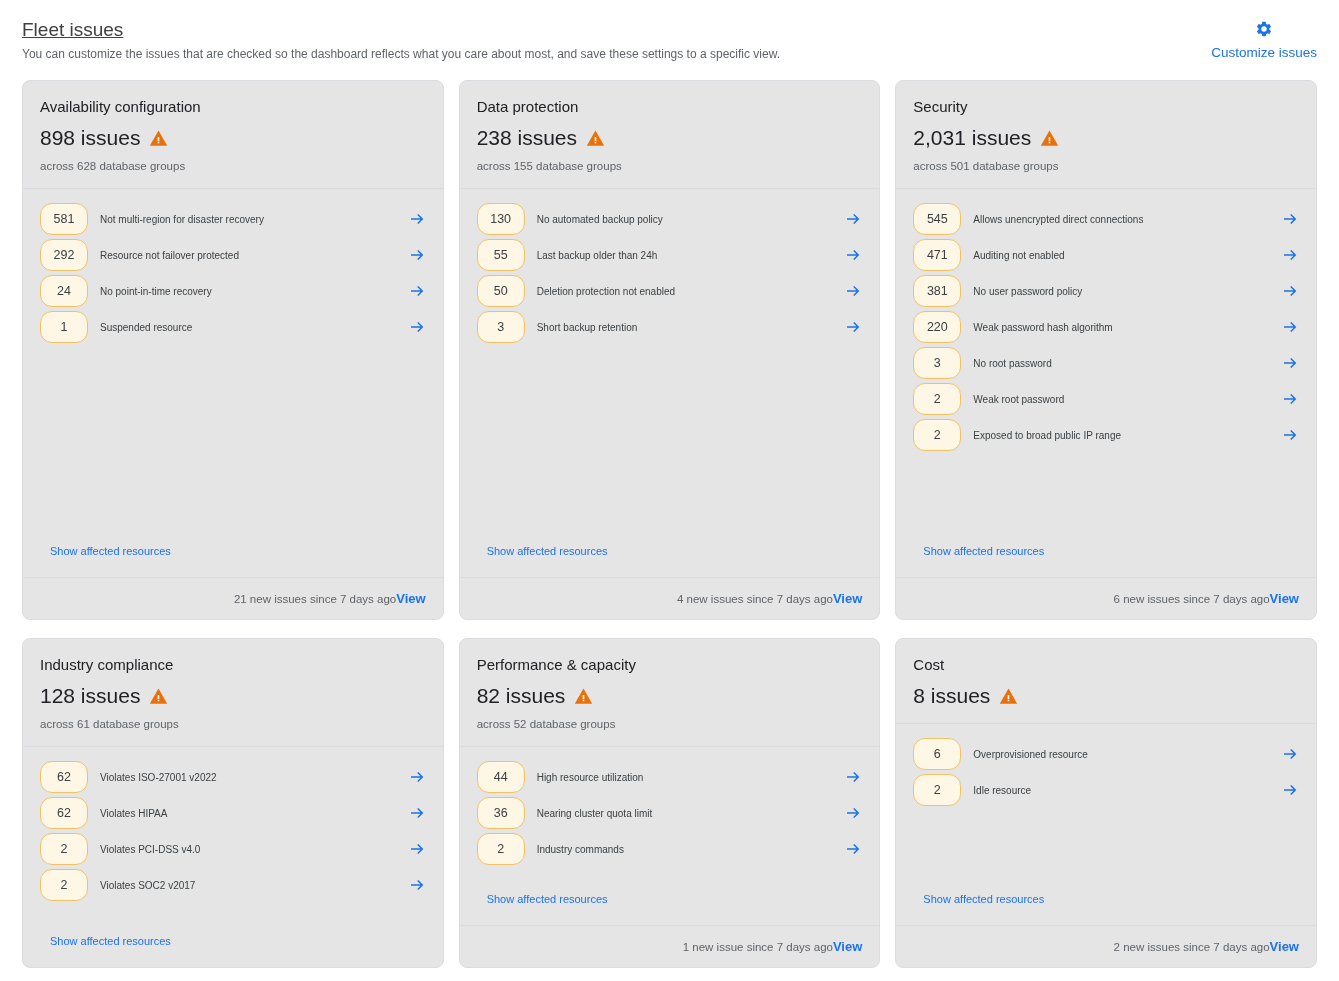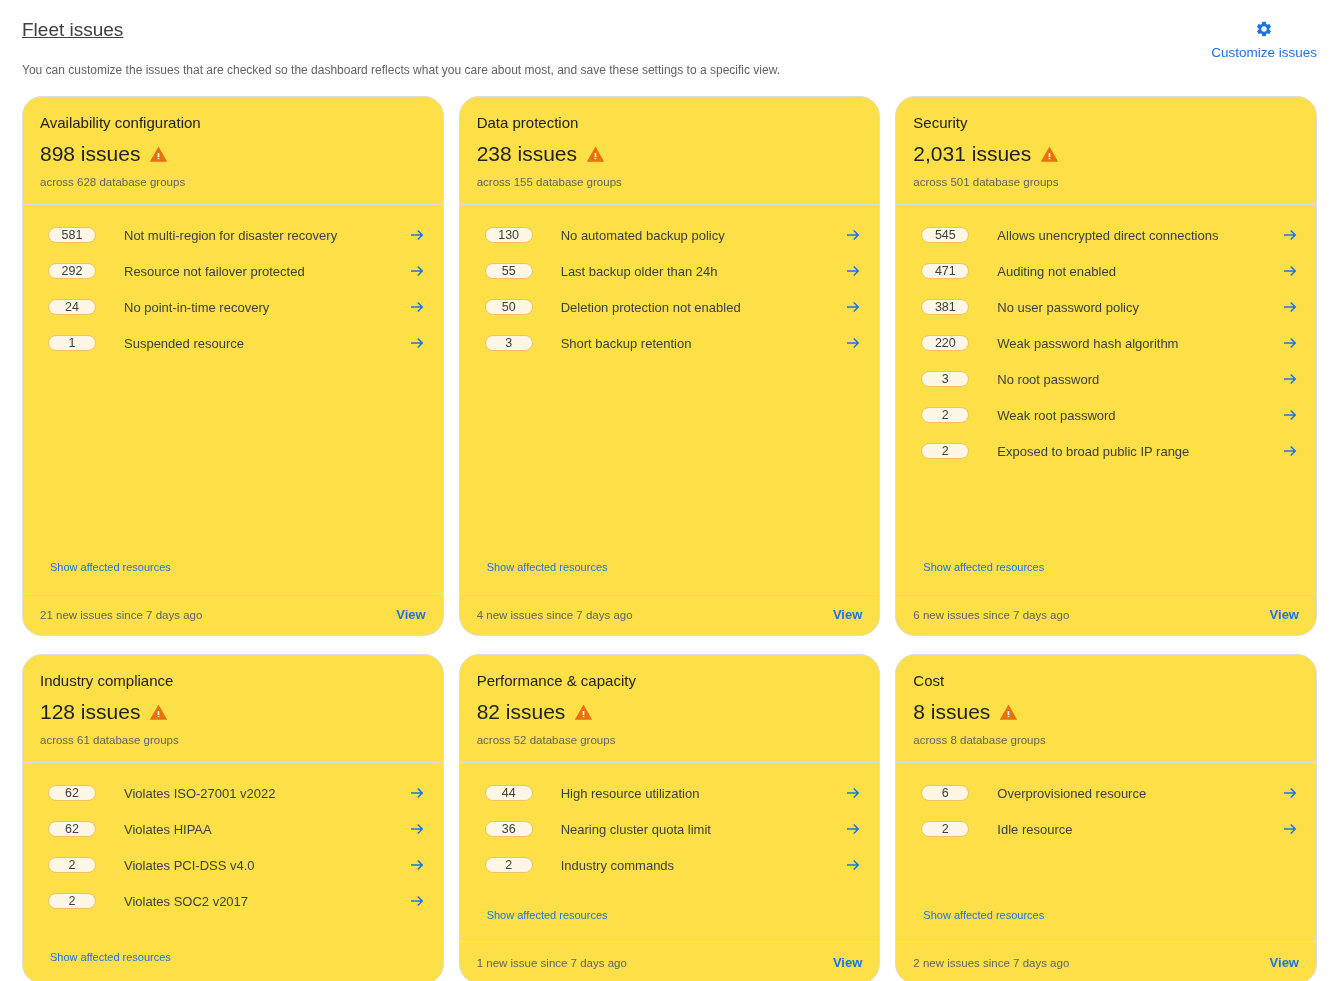--- a/index.html
+++ b/index.html
@@ -27,21 +27,21 @@
     font-size: 19px;
     font-weight: 400;
     color: #404040;
     line-height: 24px;
     margin: 0;
     text-decoration: underline;
   }
   .page-subtitle {
     font-size: 12px;
     color: #5f6368;
-    margin-top: 20px;
+    margin-top: 4px;
     line-height: 16px;
   }
   .customize {
     display: flex;
     align-items: center;
     gap: 7px;
     color: #1a73e8;
     font-size: 13.5px;
     cursor: pointer;
     padding-top: 2px;
@@ -53,22 +53,22 @@
     display: inline-block;
   }
   .grid {
     display: grid;
     grid-template-columns: repeat(3, 1fr);
     gap: 15px;
     margin-top: 18px;
   }
   .card {
     border: 1px solid #dadce0;
-    border-radius: 20px;
-    background: #fde047;
+    border-radius: 8px;
+    background: #e5e5e5;
     display: flex;
     flex-direction: column;
     overflow: hidden;
   }
   .card-head {
     padding: 16px 17px 14px 17px;
     border-bottom: 1px solid #dadce0;
   }
   .card-name {
     font-size: 15px;
@@ -105,38 +105,37 @@
   }
   .issue-row {
     display: flex;
     align-items: center;
     height: 32px;
     margin-bottom: 4px;
     cursor: pointer;
   }
   .pill {
     min-width: 48px;
-    height: 16px;
+    height: 32px;
     border: 1px solid #f2c166;
     background: #fef7e6;
     border-radius: 12px;
     color: #3c4043;
     font-size: 12.5px;
     display: flex;
     align-items: center;
     justify-content: center;
     padding: 0 9px;
     flex: 0 0 auto;
-    margin-left: 8px;
   }
   .issue-label {
     flex: 1 1 auto;
-    font-size: 13px;
+    font-size: 10px;
     color: #3c4043;
-    margin-left: 28px;
+    margin-left: 12px;
     white-space: nowrap;
     overflow: hidden;
     text-overflow: ellipsis;
   }
   .arrow {
     width: 18px;
     height: 18px;
     flex: 0 0 auto;
     color: #1a73e8;
     display: flex;
@@ -149,21 +148,21 @@
     font-size: 11px;
     cursor: pointer;
     padding: 10px 0 12px 10px;
     margin-top: auto;
   }
   .card-foot {
     border-top: 1px solid #dadce0;
     padding: 13px 17px;
     display: flex;
     align-items: center;
-    justify-content: space-between;
+    justify-content: flex-end;
   }
   .foot-text {
     font-size: 11.5px;
     color: #5f6368;
   }
   .view-link {
     font-size: 13px;
     color: #1a73e8;
     font-weight: bold;
     cursor: pointer;
@@ -511,21 +510,20 @@
         <div class="card-name">Cost</div>
         <div class="card-count-row">
           <div class="card-count">8 issues</div>
           <span class="warn-icon">
             <svg viewBox="0 0 24 24" width="19" height="19" aria-hidden="true">
                 <path fill="#e8710a" d="M1 21h22L12 2 1 21z"></path>
                 <path fill="#fff" d="M11 10h2v5h-2zm0 6h2v2h-2z"></path>
               </svg>
           </span>
         </div>
-        <div class="card-sub">across 8 database groups</div>
       </div>
       <div class="card-body">
         <div class="issue-row">
           <div class="pill">6</div>
           <div class="issue-label">Overprovisioned resource</div>
           <div class="arrow">
               <svg viewBox="0 0 24 24" width="18" height="18" fill="none" stroke="#1a73e8" stroke-width="2" aria-hidden="true">
                 <path d="M4 12h15M13 6l6 6-6 6"></path>
               </svg>
             </div>

